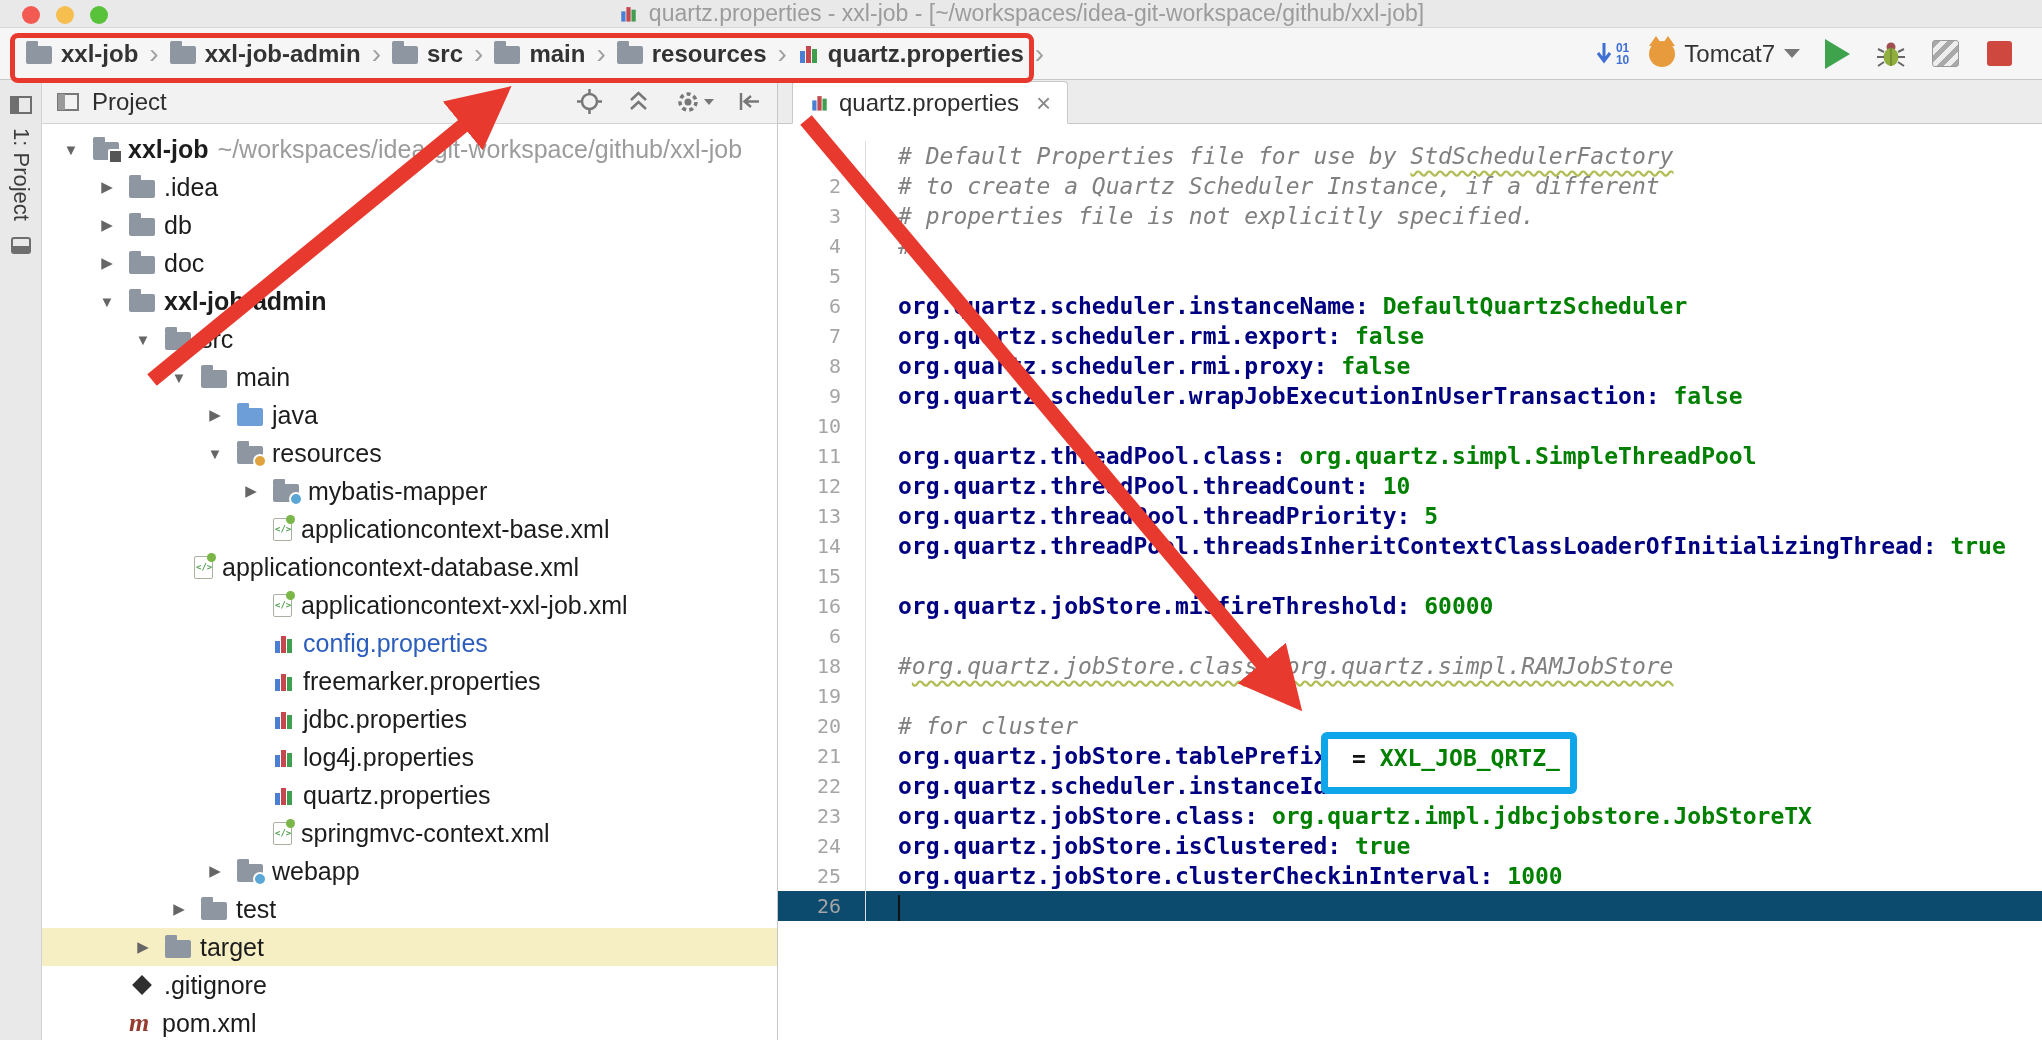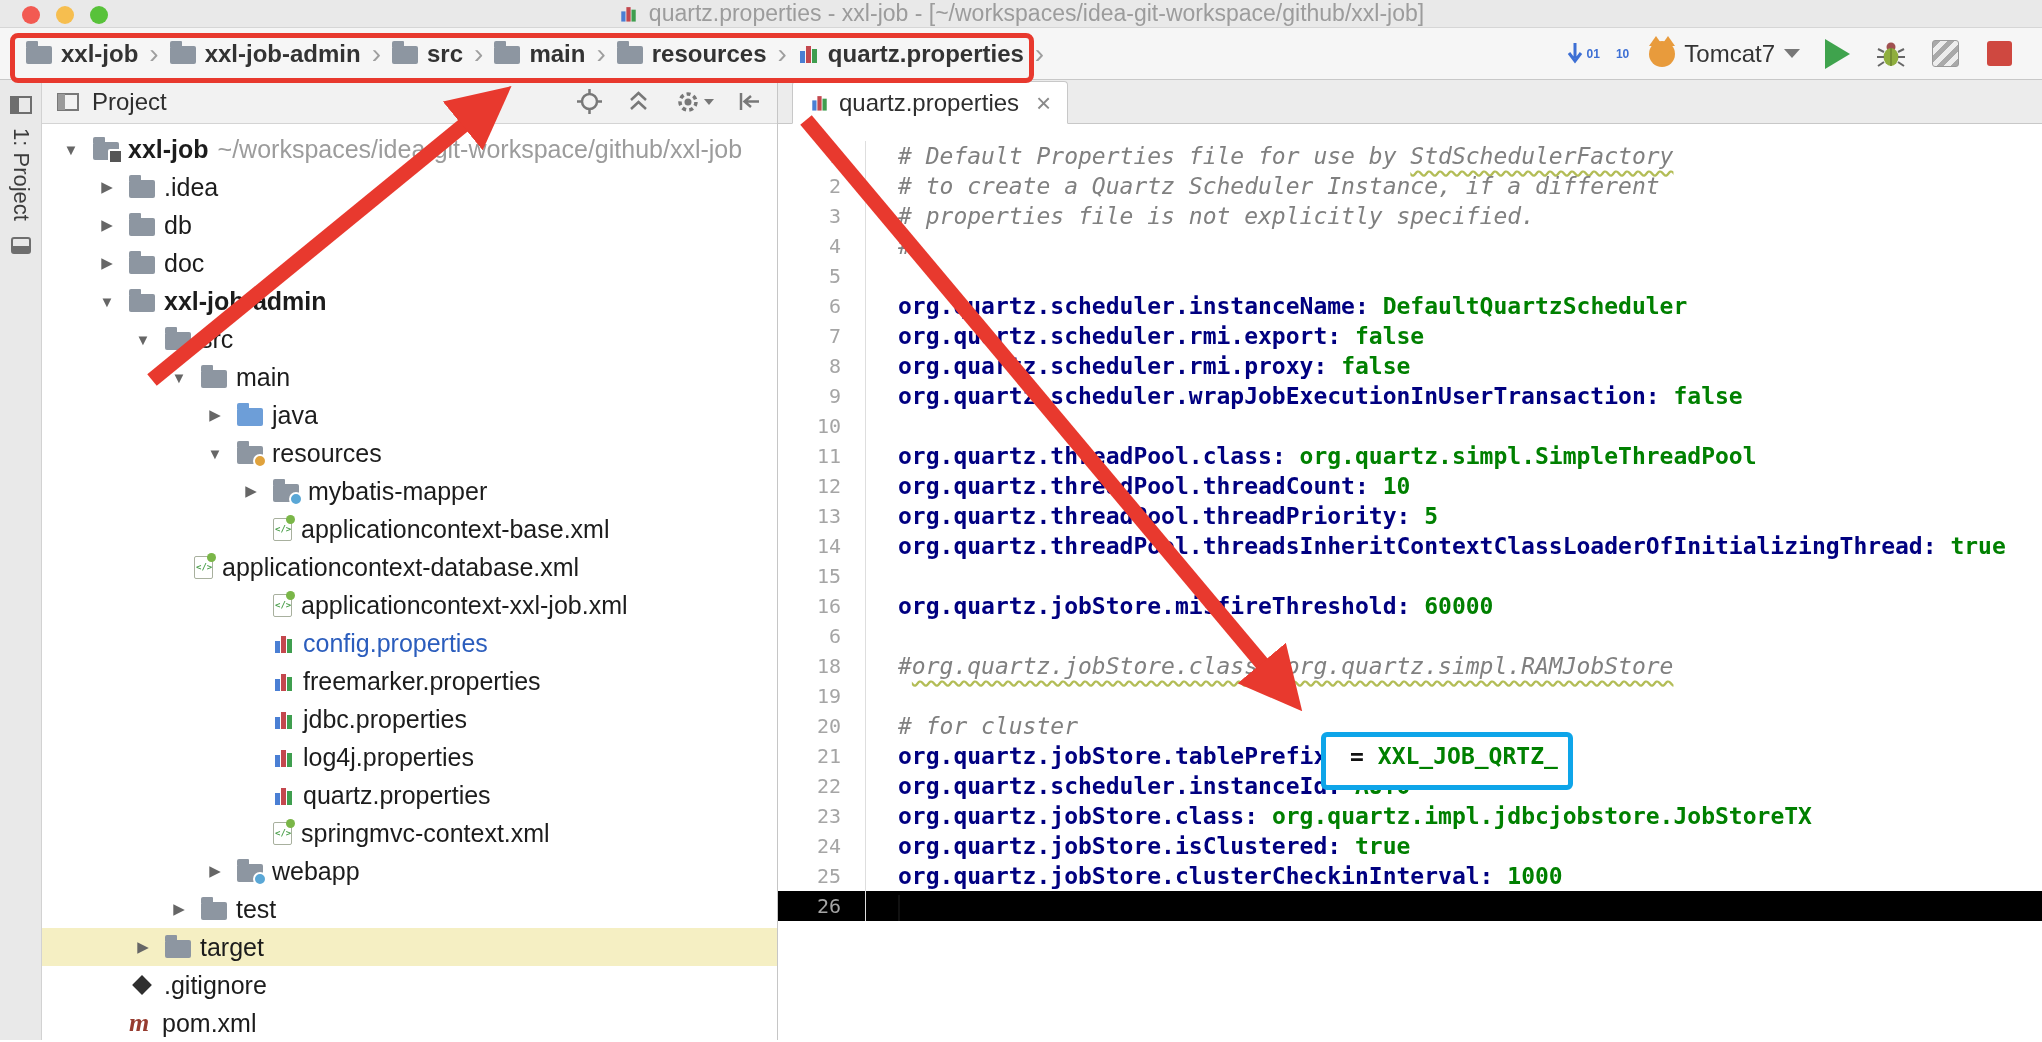--- a/index.html
+++ b/index.html
@@ -17,22 +17,22 @@
 
   
   .navbar { height:52px; background:#f6f6f6; border-bottom:1px solid #c8c8c8;
     display:flex; align-items:center; padding:0 26px; }
   .breadcrumbs { display:flex; align-items:center; gap:8px; font-size:24px;
     color:#333; font-weight:600; white-space:nowrap; }
   .bc-item { display:inline-flex; align-items:center; gap:9px; cursor:pointer; }
   .bc-sep { color:#9f9f9f; font-size:28px; font-weight:400; margin:0 3px; }
   .run-toolbar { margin-left:auto; display:flex; align-items:center; gap:20px; }
   .incoming { display:inline-flex; align-items:center; gap:3px; }
-  .inc-nums { display:flex; flex-direction:row; font-size:12px; line-height:12px;
-    color:#3d6fd4; font-weight:bold;gap:16px; }
+  .inc-nums { display:flex; flex-direction:column; font-size:12px; line-height:12px;
+    color:#3d6fd4; font-weight:bold; }
   .run-config { display:inline-flex; align-items:center; gap:9px; font-size:24px; color:#333; cursor:pointer; }
   .caret-down { width:0; height:0; border-left:8px solid transparent; border-right:8px solid transparent;
     border-top:9px solid #777; display:inline-block; }
   .icon-btn { display:inline-flex; align-items:center; justify-content:center; width:34px; height:34px; cursor:pointer; }
   .play { width:0; height:0; border-left:25px solid #3fa34d; border-top:15px solid transparent; border-bottom:15px solid transparent; }
   .stop { width:25px; height:25px; background:#cf4840; border-radius:3px; }
   .coverage { width:27px; height:27px; border-radius:3px;
     background:repeating-linear-gradient(135deg,#a9a9a9 0 5px,#ededed 5px 10px); border:1px solid #9a9a9a; }
   .ic-tomcat { position:relative; width:26px; height:26px; background:#e89b3c; border-radius:50%; display:inline-block; }
   .ic-tomcat::before,.ic-tomcat::after { content:""; position:absolute; top:-5px;
@@ -97,31 +97,31 @@
   .tabbar { height:44px; background:#ececec; border-bottom:1px solid #c8c8c8;
     display:flex; align-items:flex-end; padding-left:14px; flex:none; }
   .tab { height:43px; margin-bottom:-1px; background:#fff; border:1px solid #c8c8c8; border-bottom:1px solid #fff;
     display:flex; align-items:center; gap:9px; padding:0 16px; font-size:24px; color:#2e2e2e;
     border-radius:4px 4px 0 0; cursor:pointer; }
   .tab-close { color:#8a8a8a; font-size:26px; margin-left:8px; cursor:pointer; line-height:1; }
   .tab-close::before { content:"×"; }
   .code { flex:1; background:#fff; padding-top:6px; font-family:"DejaVu Sans Mono", monospace;
     font-size:23px; overflow:hidden;margin-top:11px; }
   .code-row { display:flex; height:30px; line-height:30px; }
-  .code-row.cur { background:#000000; }
+  .code-row.cur { background:#0c4a6e; }
   .ln { width:88px; flex:none; text-align:right; padding-right:24px; color:#a5a5a5;
     font-size:20px; border-right:1px solid #dedede; }
   .lt { padding-left:32px; white-space:pre; }
   .sc-c,.sc-cw { color:#808080; font-style:italic; }
   .sc-cw { text-decoration-line:underline; text-decoration-style:wavy; text-decoration-color:#b3bd57;
     text-underline-offset:6px; }
   .sc-k,.sc-s { color:#000080; font-weight:bold; }
   .sc-v { color:#008000; font-weight:bold; }
   .sc-e { color:#111; font-weight:bold; }
-  .hl-box { display:inline-block; border:5px solid #0ea5e9; border-radius:6px; background:#fff;
+  .hl-box { display:inline-block; border:7px solid #0ea5e9; border-radius:6px; background:#fff;
     padding:4px 10px 14px 10px; margin:-9px -4px -23px -6px; vertical-align:top;
     position:relative; z-index:6; line-height:30px; }
   .cursor { display:inline-block; width:2px; height:26px; background:#111; vertical-align:middle; }
 
   
   .anno-bc-box { position:absolute; left:10px; top:33px; width:1024px; height:50px;
     border:5px solid #e8392e; border-radius:8px; z-index:60; pointer-events:none; }
   .arrows { position:absolute; left:0; top:0; z-index:70; pointer-events:none; }
 </style>
 </head>

